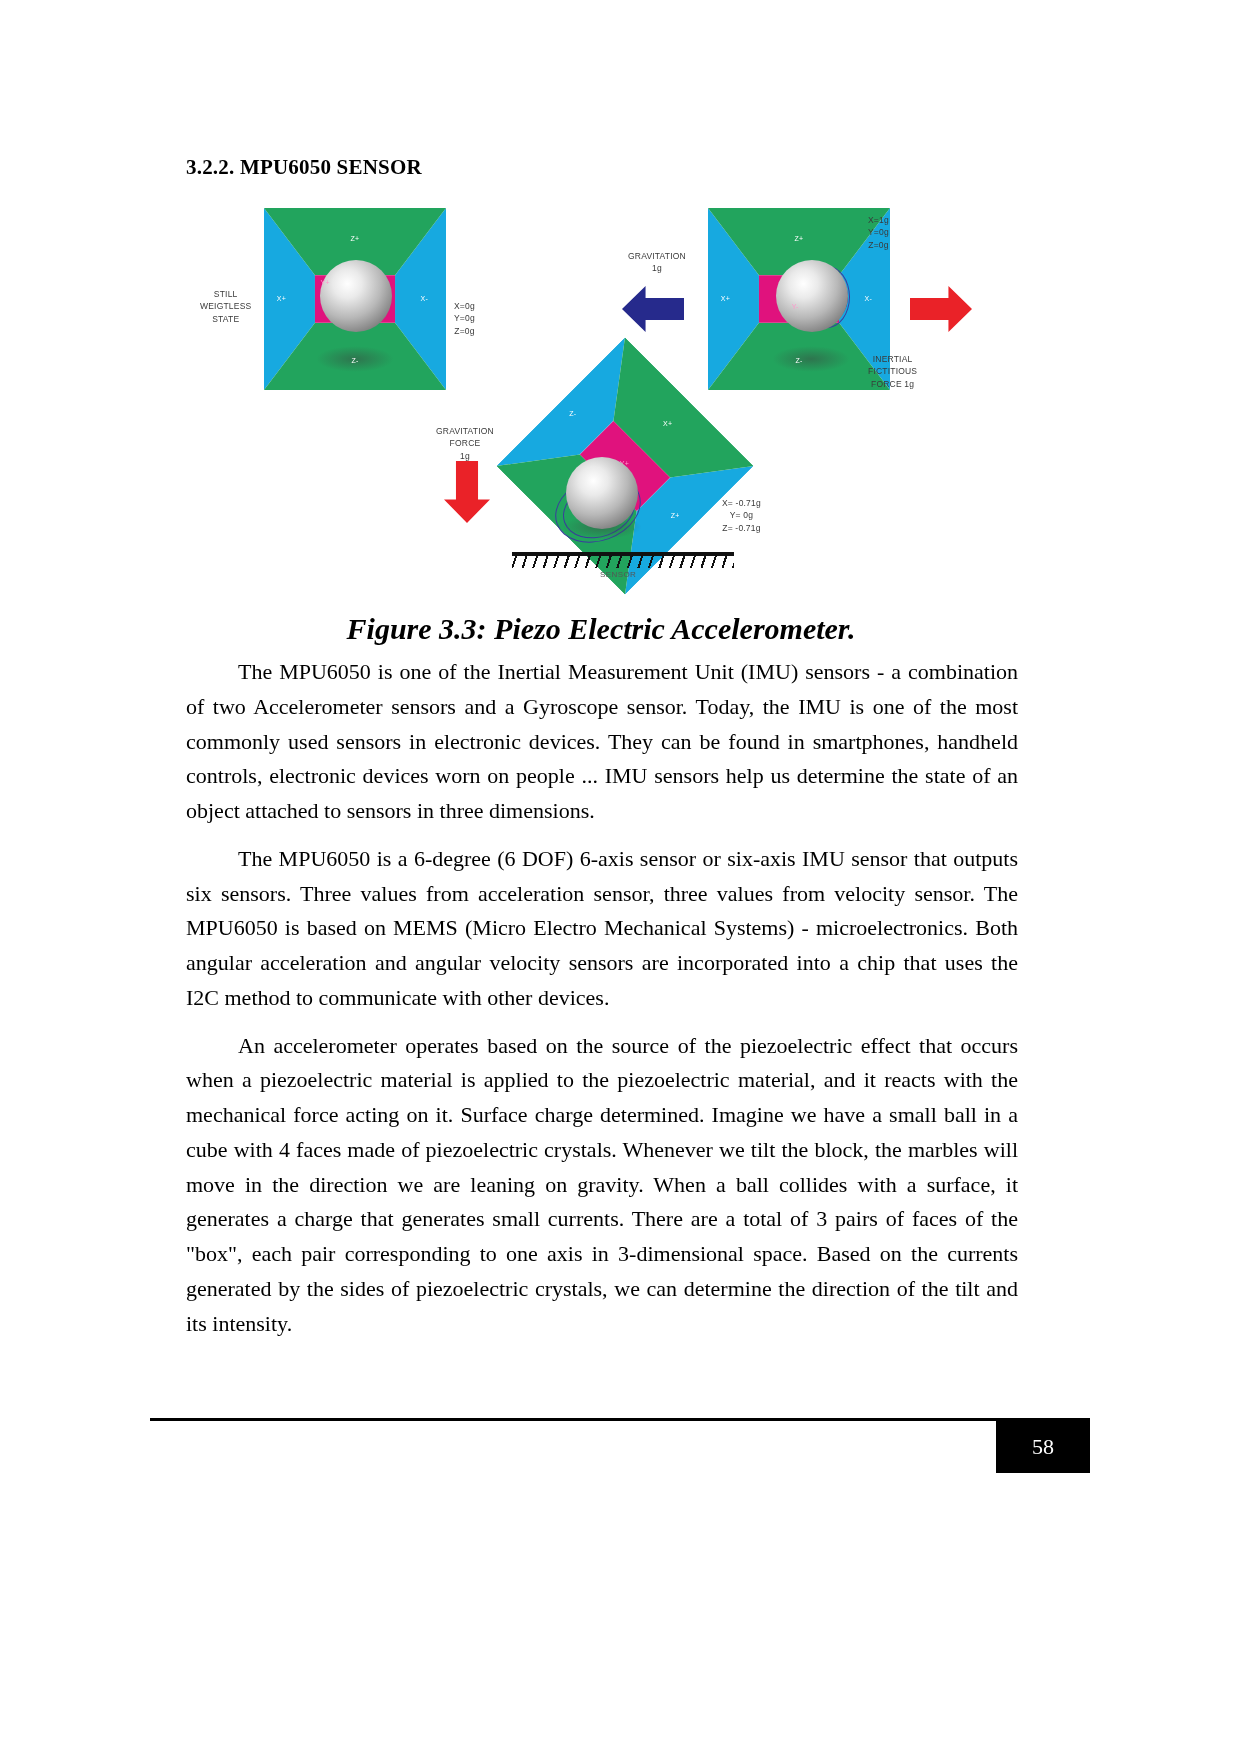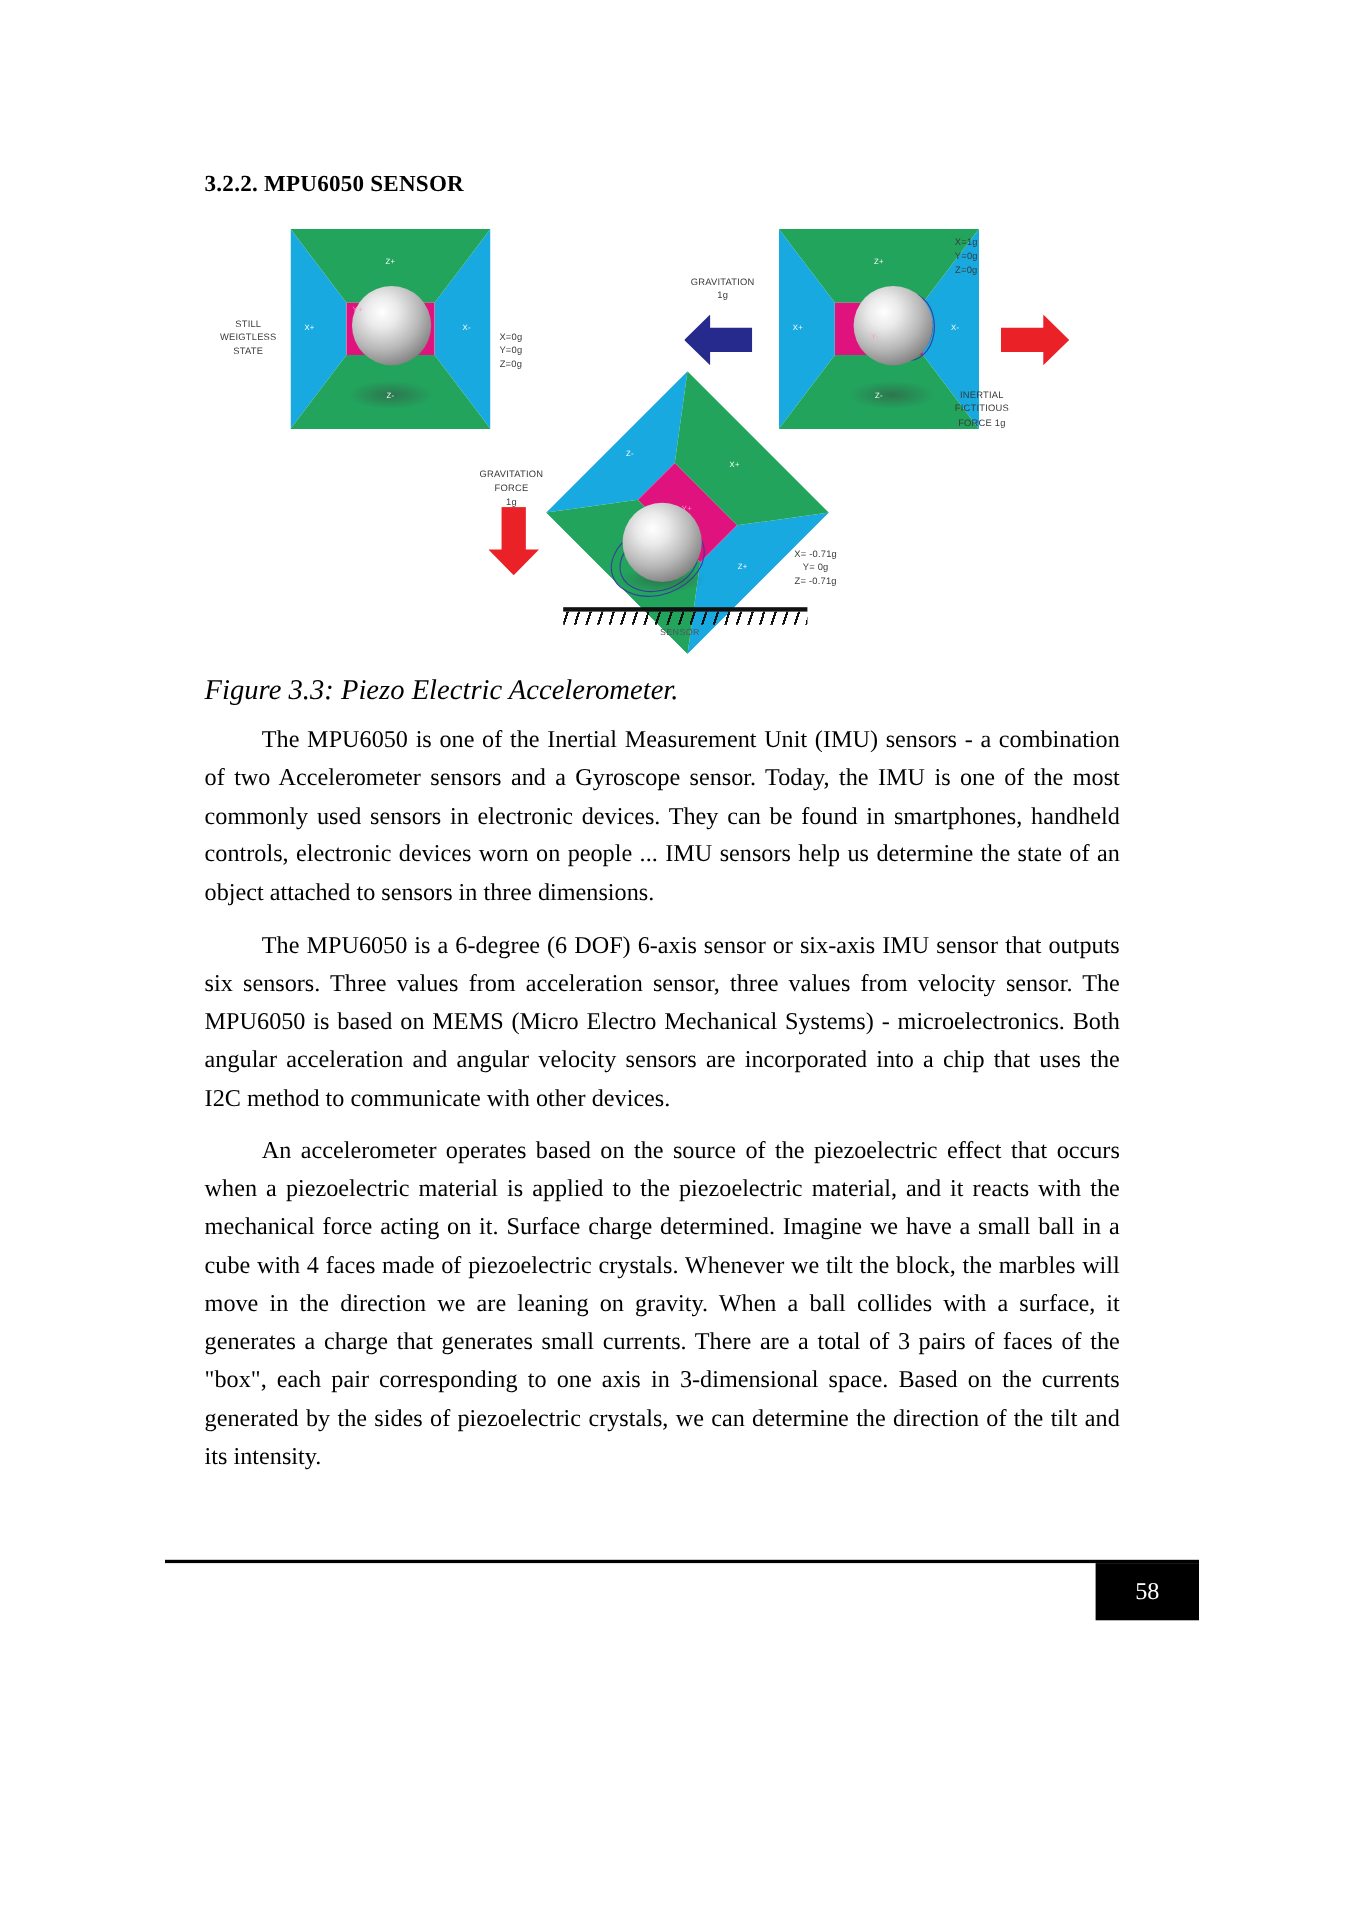--- a/index.html
+++ b/index.html
@@ -149,22 +149,24 @@
     color: #555;
     letter-spacing: .4px;
   }
 
   
   .figure-caption {
     position: absolute;
     left: 186px;
     top: 612px;
     width: 830px;
+    text-align: center;
     font-style: italic;
-    font-size: 26px;
+    font-size: 30px;
+    font-weight: bold;
   }
 
   
   .body-text {
     position: absolute;
     left: 186px;
     top: 655px;
     width: 832px;
   }
   .body-text p {

